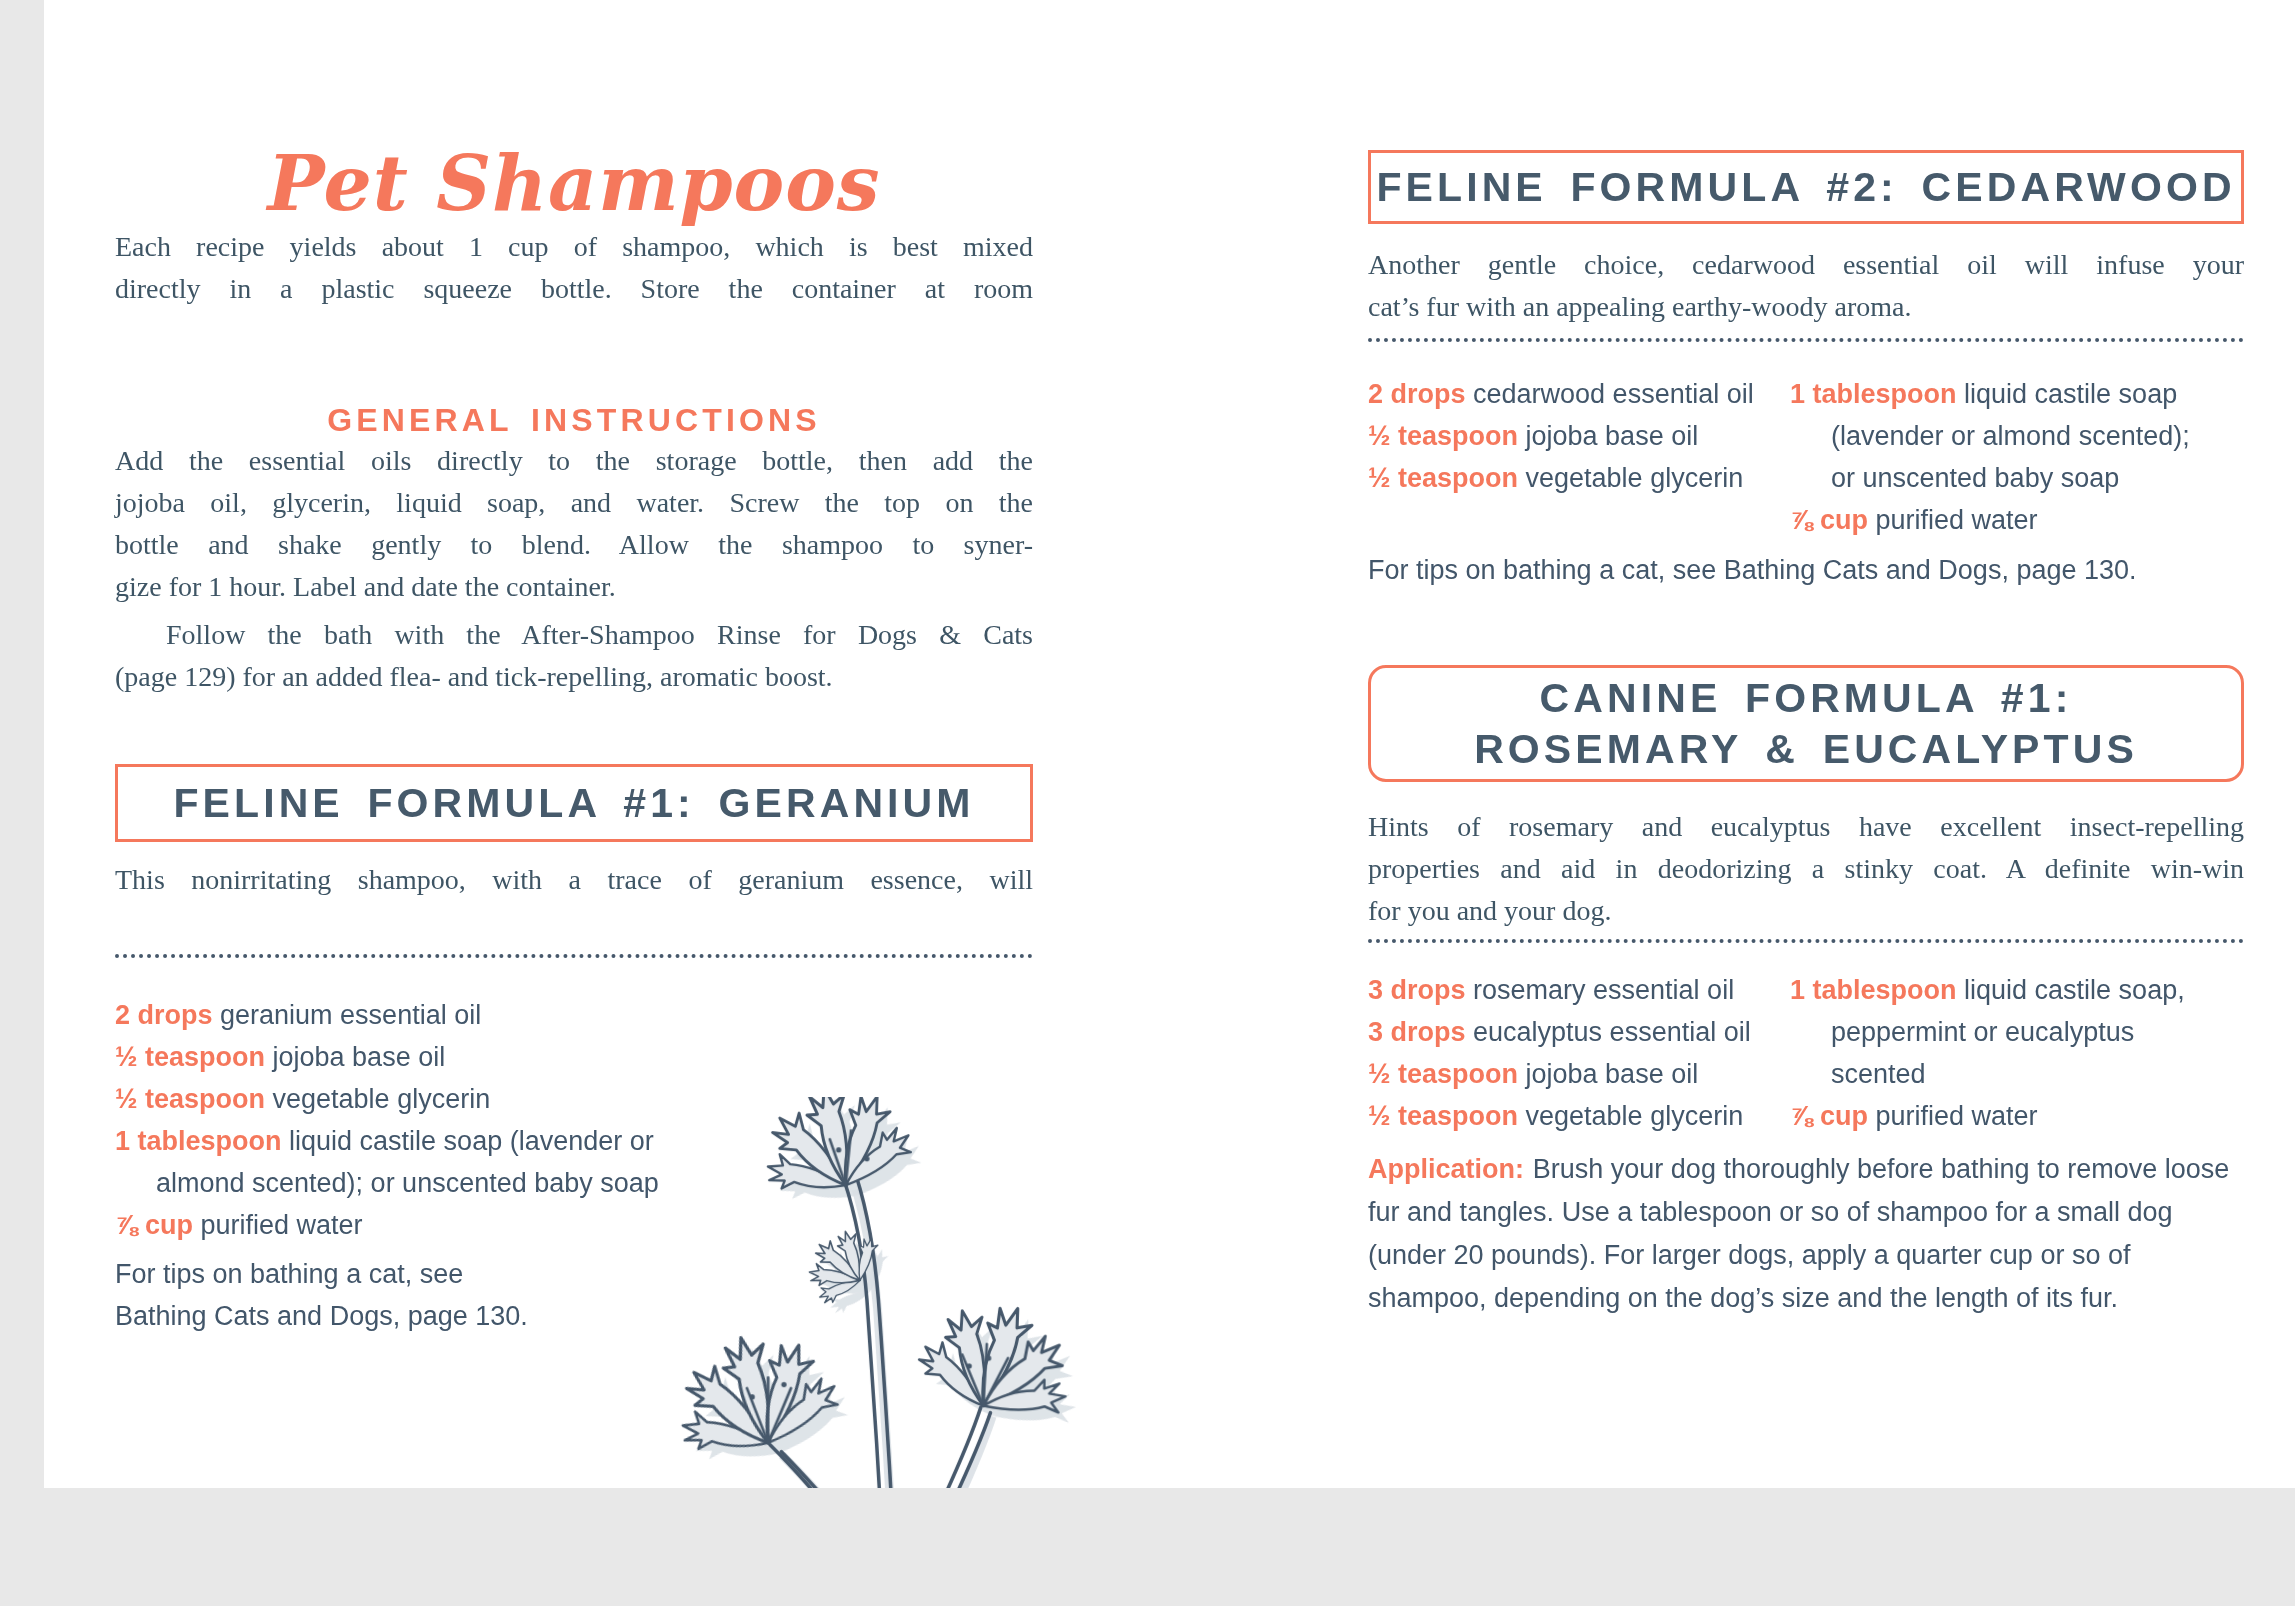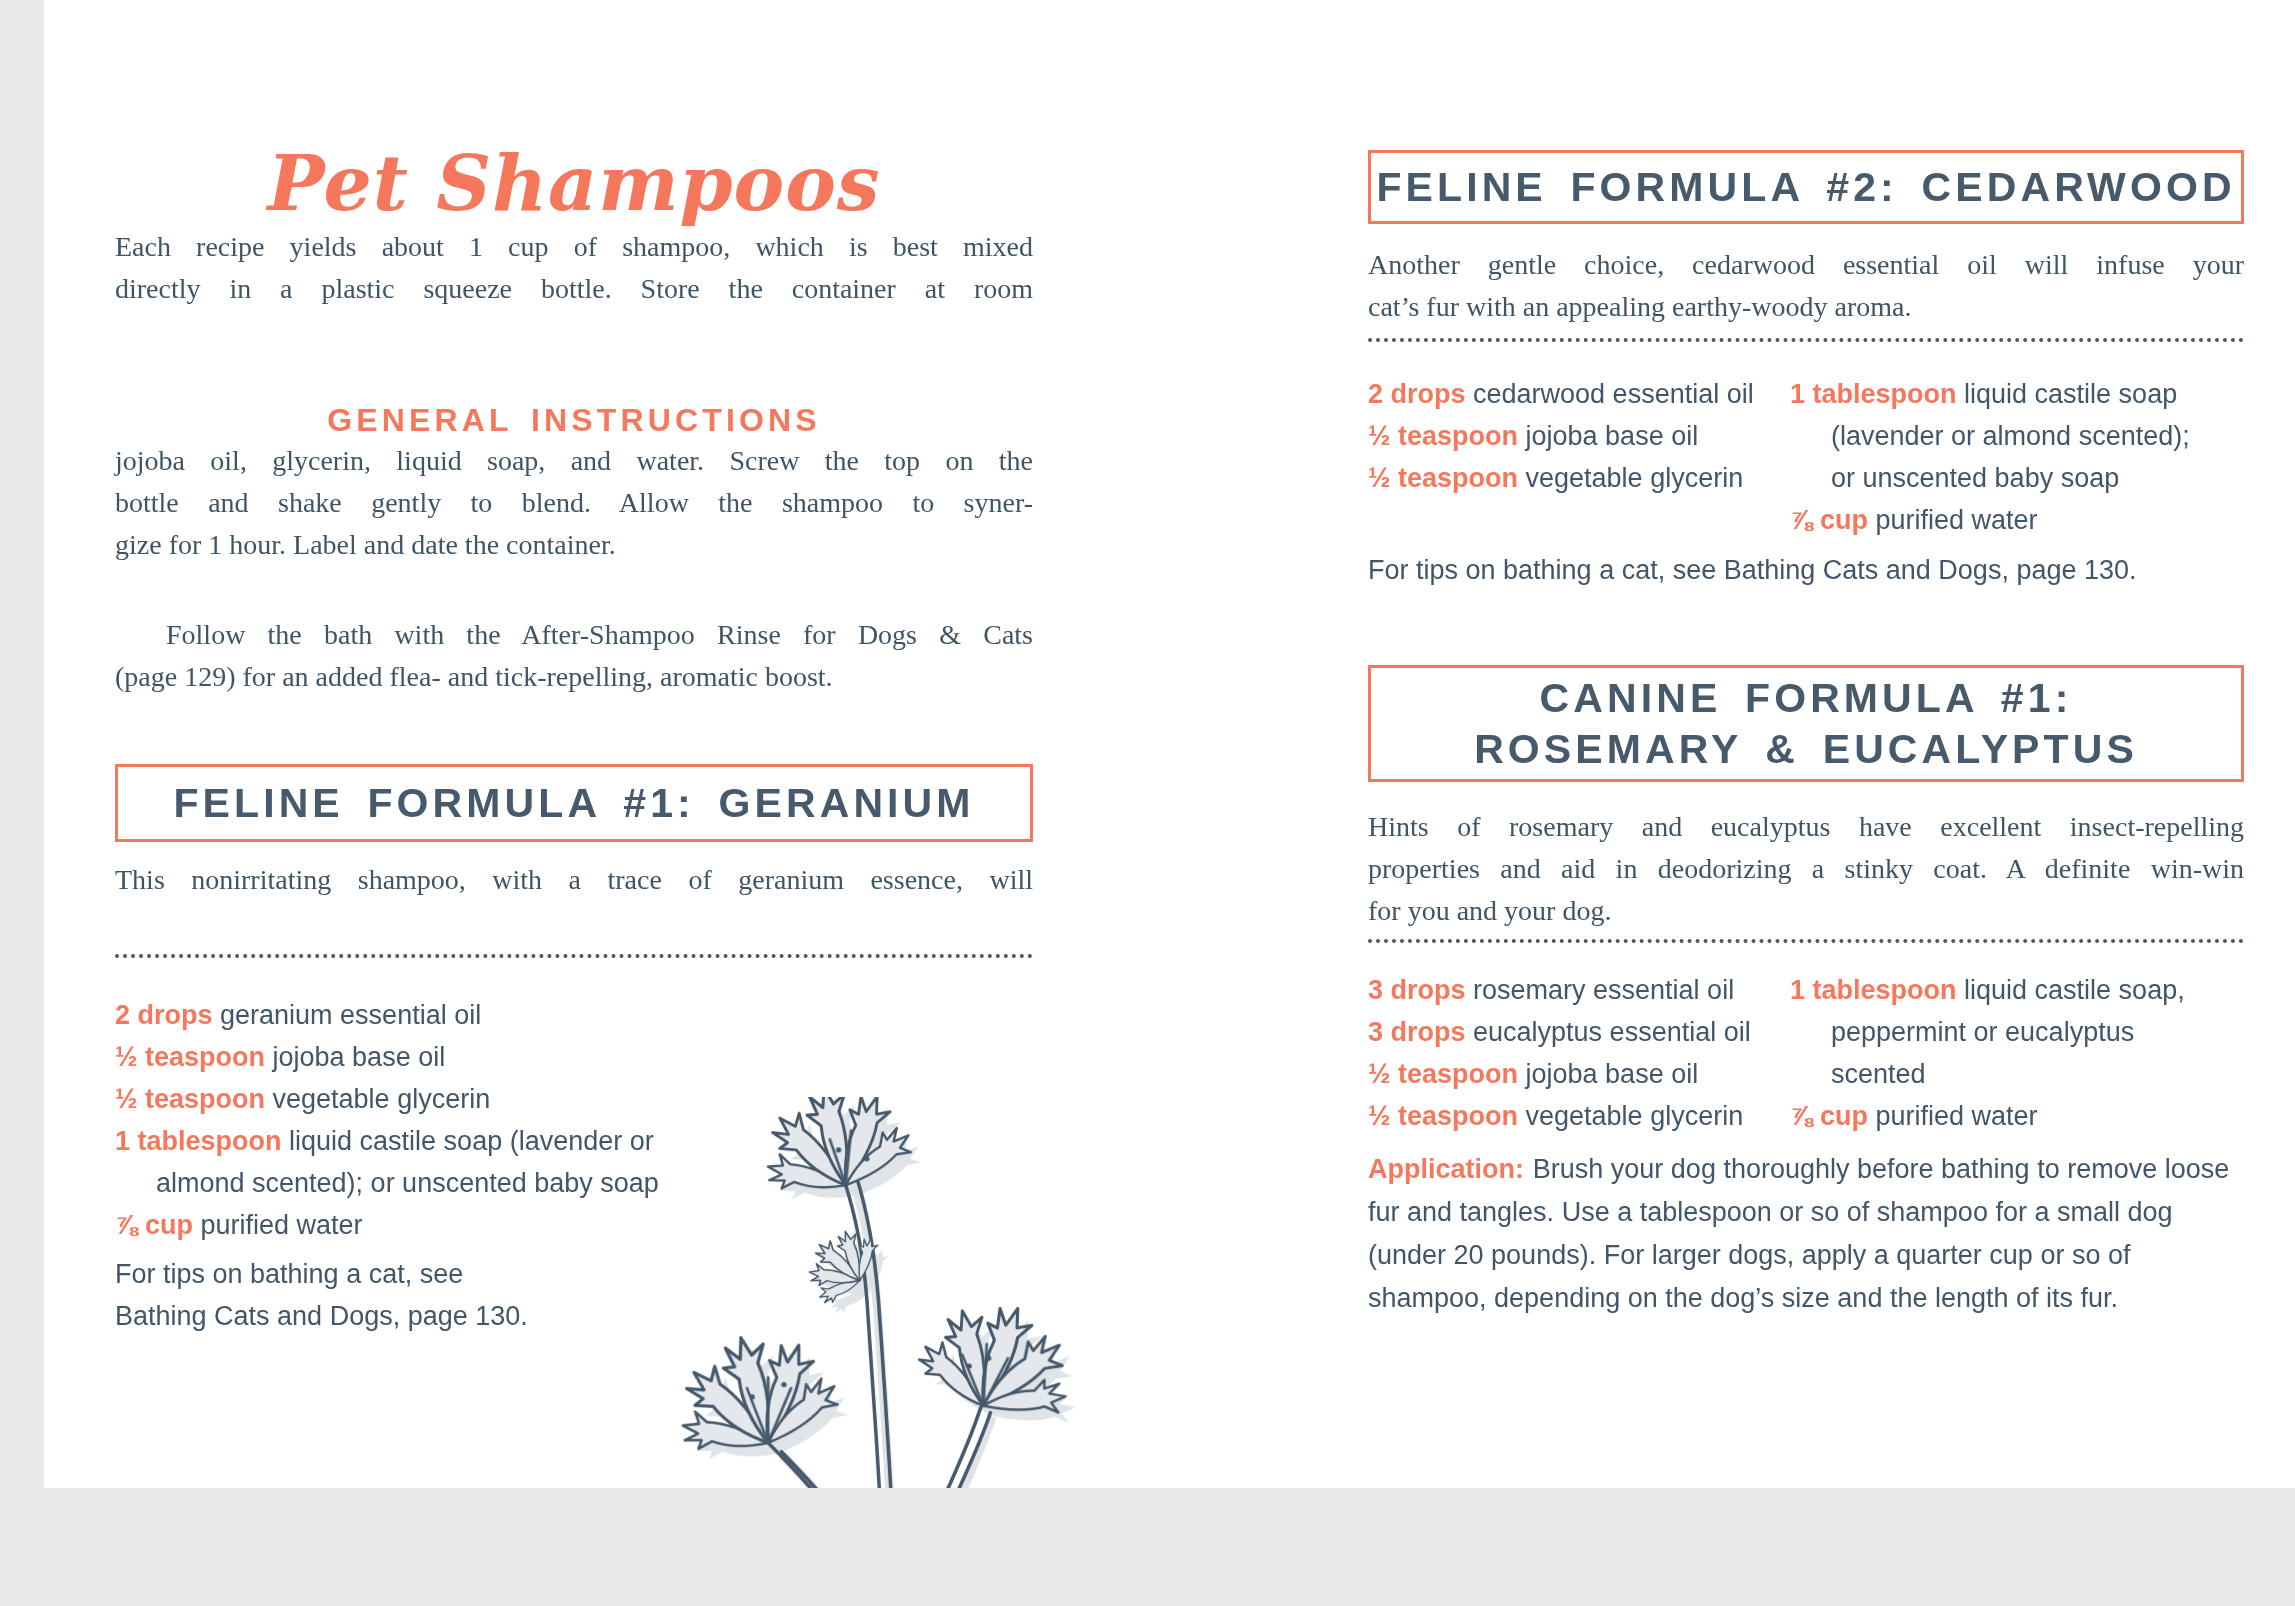--- a/index.html
+++ b/index.html
@@ -64,20 +64,21 @@
     <div class="abs script-title" style="top:143px;">Pet Shampoos</div>
 
     <div class="abs serif" style="top:226px;" data-justify="">
         <div class="tline j">Each recipe yields about 1 cup of shampoo, which is best mixed</div>
         <div class="tline j">directly in a plastic squeeze bottle. Store the container at room</div>
       </div>
 
     <div class="abs orange-h" style="top:402px;">GENERAL INSTRUCTIONS</div>
 
     <div class="abs serif" style="top:440px;" data-justify="">
+        <div class="tline j">Add the essential oils directly to the storage bottle, then add the</div>
         <div class="tline j">jojoba oil, glycerin, liquid soap, and water. Screw the top on the</div>
         <div class="tline j">bottle and shake gently to blend. Allow the shampoo to syner-</div>
         <div class="tline">gize for 1 hour. Label and date the container.</div>
       </div>
 
     <div class="abs serif indent-first" style="top:614px;" data-justify="">
         <div class="tline j">Follow the bath with the After-Shampoo Rinse for Dogs &amp; Cats</div>
         <div class="tline">(page 129) for an added flea- and tick-repelling, aromatic boost.</div>
       </div>
 
@@ -133,21 +134,21 @@
       <div class="col-b">
           <div class="ing"><span class="qty">1 tablespoon&nbsp;</span><span>liquid castile soap</span></div>
           <div class="ing indent"><span>(lavender or almond scented);</span></div>
           <div class="ing indent"><span>or unscented baby soap</span></div>
           <div class="ing"><span class="qty">⅞ cup&nbsp;</span><span>purified water</span></div>
         </div>
     </div>
 
     <div class="abs tip" style="top:549px;">For tips on bathing a cat, see Bathing Cats and Dogs, page 130.</div>
 
-    <div class="abs box" style="top:665px;height:117px;">
+    <div class="abs box" style="top:665px;height:117px;border-radius:18px;">
       <h3>
         <span class="tline" style="display:block;">CANINE FORMULA #1:</span>
         <span class="tline" style="display:block;">ROSEMARY &amp; EUCALYPTUS</span>
       </h3>
     </div>
 
     <div class="abs serif" style="top:806px;" data-justify="">
         <div class="tline j">Hints of rosemary and eucalyptus have excellent insect-repelling</div>
         <div class="tline j">properties and aid in deodorizing a stinky coat. A definite win-win</div>
         <div class="tline">for you and your dog.</div>

